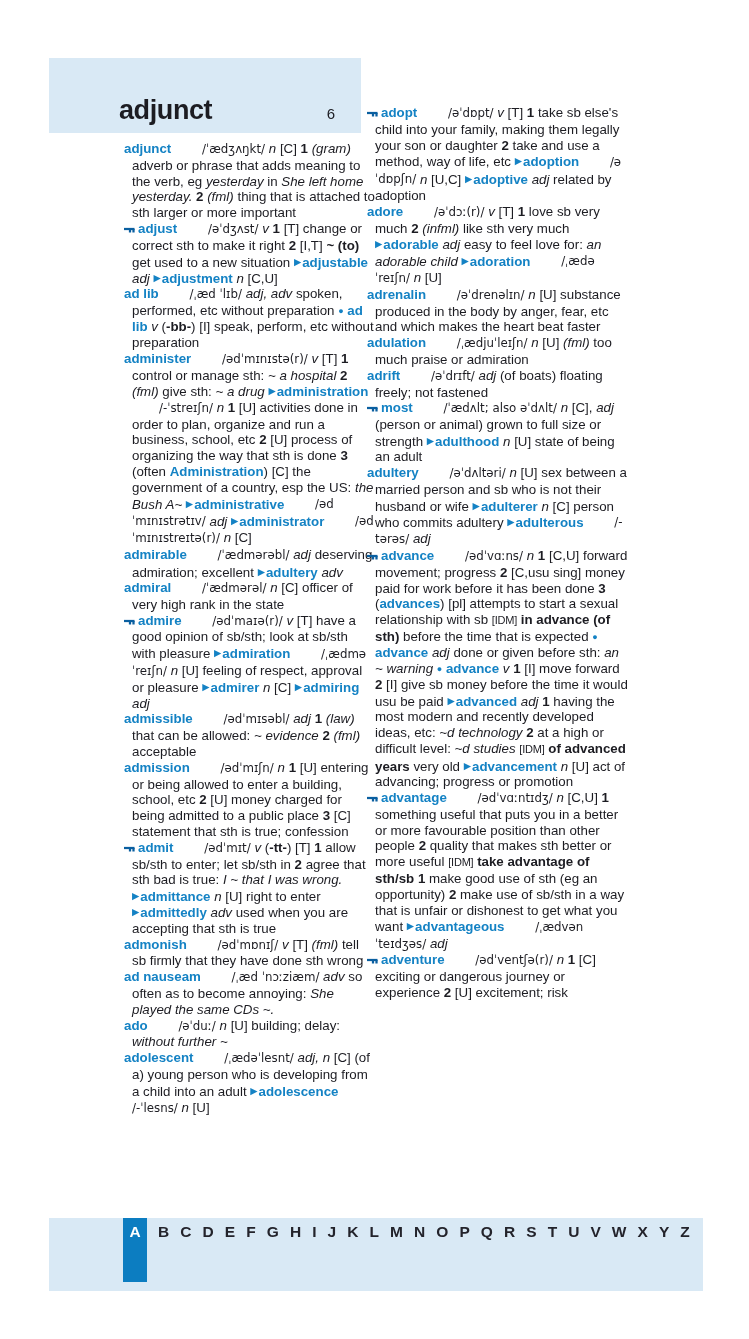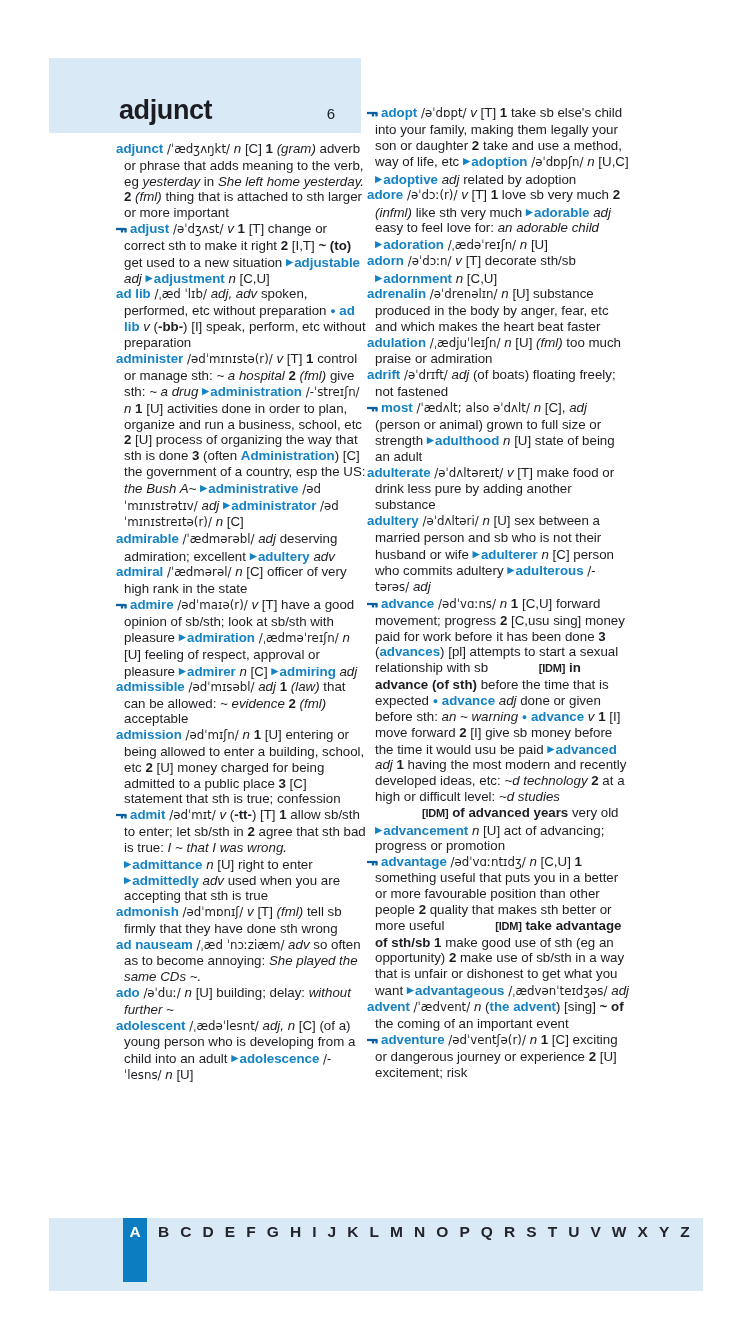--- a/index.html
+++ b/index.html
@@ -15,31 +15,31 @@
     position:absolute;left:49px;top:58px;width:312px;height:75px;
     background:#d9e9f5;box-sizing:border-box;
     display:flex;align-items:flex-end;justify-content:space-between;
     padding:0 26px 9px 70px;
   }
   .header-word{font-weight:bold;font-size:27px;letter-spacing:-0.4px;line-height:1;}
   .header-page{font-size:15px;line-height:1;padding-bottom:3px;}
 
   
   .col{position:absolute;font-size:13.3px;line-height:15.8px;overflow:hidden;}
-  .col-left {left:116px;top:141px;width:251px;height:1075px;}
+  .col-left {left:124px;top:141px;width:251px;height:1075px;}
   .col-right{left:367px;top:105px;width:262px;height:1111px;}
 
   .entry{padding-left:8px;text-indent:-8px;}
   .hw{color:#1482c4;font-weight:bold;}
-  .ph{font-family:"DejaVu Sans",sans-serif;font-size:11.8px;}
+  .ph{font-family:"DejaVu Sans",sans-serif;font-size:11.8px;margin-left:27px;}
   .i{font-style:italic;}
   .b{font-weight:bold;}
   .arr{color:#1482c4;font-size:9.5px;vertical-align:1.5px;letter-spacing:1px;}
   .dot{color:#1482c4;font-size:9px;vertical-align:1.5px;}
-  .idm{font-weight:bold;font-size:11px;letter-spacing:-0.2px;margin-left:47px;}
+  .idm{font-weight:normal;font-size:11px;letter-spacing:-0.2px;}
   .keyicon{color:#0a5fa0;display:inline-block;margin-right:3px;}
   .keyicon svg{vertical-align:-1px;}
 
   
   .alpha-band{
     position:absolute;left:49px;top:1218px;width:654px;height:73px;
     background:#d9e9f5;
   }
   .alpha-letters{
     position:absolute;left:74px;top:0;width:567px;
@@ -95,45 +95,42 @@
       <div class="entry"><span class="hw">adolescent</span><span class="ph"> /ˌædəˈlesnt/ </span><span class="i">adj, n</span><span> [C] (of a) young person who is developing from a child into an adult </span><span class="arr">▶</span><span class="hw">adolescence</span><span class="ph"> /-ˈlesns/ </span><span class="i">n</span><span> [U]</span></div>
     </div>
   <div class="col col-right" id="col-right">
       <div class="entry"><span class="keyicon"><svg width="19" height="10" viewBox="0 0 38 20">
             <circle cx="8" cy="10" r="6" fill="none" stroke="currentColor" stroke-width="4.5"></circle>
             <line x1="14" y1="10" x2="37" y2="10" stroke="currentColor" stroke-width="4.5"></line>
             <line x1="28" y1="10" x2="28" y2="17" stroke="currentColor" stroke-width="4.5"></line>
             <line x1="35" y1="10" x2="35" y2="17" stroke="currentColor" stroke-width="4.5"></line>
           </svg></span><span class="hw">adopt</span><span class="ph"> /əˈdɒpt/ </span><span class="i">v</span><span> [T] </span><span class="b">1</span><span> take sb else's child into your family, making them legally your son or daughter </span><span class="b">2</span><span> take and use a method, way of life, etc </span><span class="arr">▶</span><span class="hw">adoption</span><span class="ph"> /əˈdɒpʃn/ </span><span class="i">n</span><span> [U,C] </span><span class="arr">▶</span><span class="hw">adoptive</span><span> </span><span class="i">adj</span><span> related by adoption</span></div>
       <div class="entry"><span class="hw">adore</span><span class="ph"> /əˈdɔː(r)/ </span><span class="i">v</span><span> [T] </span><span class="b">1</span><span> love sb very much </span><span class="b">2</span><span> </span><span class="i">(infml)</span><span> like sth very much </span><span class="arr">▶</span><span class="hw">adorable</span><span> </span><span class="i">adj</span><span> easy to feel love for: </span><span class="i">an adorable child</span><span> </span><span class="arr">▶</span><span class="hw">adoration</span><span class="ph"> /ˌædəˈreɪʃn/ </span><span class="i">n</span><span> [U]</span></div>
-      <div class="entry"><span class="hw">adorn</span><span class="ph"> /əˈdɔːn/ </span><span class="i">v</span><span> [T] decorate sth/sb </span><span class="arr">▶</span><span class="hw">adornment</span><span> </span><span class="i">n</span><span> [C,U]</span></div>
       <div class="entry"><span class="hw">adrenalin</span><span class="ph"> /əˈdrenəlɪn/ </span><span class="i">n</span><span> [U] substance produced in the body by anger, fear, etc and which makes the heart beat faster</span></div>
       <div class="entry"><span class="hw">adulation</span><span class="ph"> /ˌædjuˈleɪʃn/ </span><span class="i">n</span><span> [U] </span><span class="i">(fml)</span><span> too much praise or admiration</span></div>
       <div class="entry"><span class="hw">adrift</span><span class="ph"> /əˈdrɪft/ </span><span class="i">adj</span><span> (of boats) floating freely; not fastened</span></div>
       <div class="entry"><span class="keyicon"><svg width="19" height="10" viewBox="0 0 38 20">
             <circle cx="8" cy="10" r="6" fill="none" stroke="currentColor" stroke-width="4.5"></circle>
             <line x1="14" y1="10" x2="37" y2="10" stroke="currentColor" stroke-width="4.5"></line>
             <line x1="28" y1="10" x2="28" y2="17" stroke="currentColor" stroke-width="4.5"></line>
             <line x1="35" y1="10" x2="35" y2="17" stroke="currentColor" stroke-width="4.5"></line>
           </svg></span><span class="hw">most</span><span class="ph"> /ˈædʌlt; also əˈdʌlt/ </span><span class="i">n</span><span> [C], </span><span class="i">adj</span><span> (person or animal) grown to full size or strength </span><span class="arr">▶</span><span class="hw">adulthood</span><span> </span><span class="i">n</span><span> [U] state of being an adult</span></div>
-      <div class="entry"><span class="hw">adulterate</span><span class="ph"> /əˈdʌltəreɪt/ </span><span class="i">v</span><span> [T] make food or drink less pure by adding another substance</span></div>
       <div class="entry"><span class="hw">adultery</span><span class="ph"> /əˈdʌltəri/ </span><span class="i">n</span><span> [U] sex between a married person and sb who is not their husband or wife </span><span class="arr">▶</span><span class="hw">adulterer</span><span> </span><span class="i">n</span><span> [C] person who commits adultery </span><span class="arr">▶</span><span class="hw">adulterous</span><span class="ph"> /-tərəs/ </span><span class="i">adj</span></div>
       <div class="entry"><span class="keyicon"><svg width="19" height="10" viewBox="0 0 38 20">
             <circle cx="8" cy="10" r="6" fill="none" stroke="currentColor" stroke-width="4.5"></circle>
             <line x1="14" y1="10" x2="37" y2="10" stroke="currentColor" stroke-width="4.5"></line>
             <line x1="28" y1="10" x2="28" y2="17" stroke="currentColor" stroke-width="4.5"></line>
             <line x1="35" y1="10" x2="35" y2="17" stroke="currentColor" stroke-width="4.5"></line>
           </svg></span><span class="hw">advance</span><span class="ph"> /ədˈvɑːns/ </span><span class="i">n</span><span> </span><span class="b">1</span><span> [C,U] forward movement; progress </span><span class="b">2</span><span> [C,usu sing] money paid for work before it has been done </span><span class="b">3</span><span> (</span><span class="hw">advances</span><span>) [pl] attempts to start a sexual relationship with sb </span><span class="idm">[IDM]</span><span> </span><span class="b">in advance (of sth)</span><span> before the time that is expected </span><span class="dot">●</span><span> </span><span class="hw">advance</span><span> </span><span class="i">adj</span><span> done or given before sth: </span><span class="i">an ~ warning</span><span> </span><span class="dot">●</span><span> </span><span class="hw">advance</span><span> </span><span class="i">v</span><span> </span><span class="b">1</span><span> [I] move forward </span><span class="b">2</span><span> [I] give sb money before the time it would usu be paid </span><span class="arr">▶</span><span class="hw">advanced</span><span> </span><span class="i">adj</span><span> </span><span class="b">1</span><span> having the most modern and recently developed ideas, etc: </span><span class="i">~d technology</span><span> </span><span class="b">2</span><span> at a high or difficult level: </span><span class="i">~d studies</span><span> </span><span class="idm">[IDM]</span><span> </span><span class="b">of advanced years</span><span> very old </span><span class="arr">▶</span><span class="hw">advancement</span><span> </span><span class="i">n</span><span> [U] act of advancing; progress or promotion</span></div>
       <div class="entry"><span class="keyicon"><svg width="19" height="10" viewBox="0 0 38 20">
             <circle cx="8" cy="10" r="6" fill="none" stroke="currentColor" stroke-width="4.5"></circle>
             <line x1="14" y1="10" x2="37" y2="10" stroke="currentColor" stroke-width="4.5"></line>
             <line x1="28" y1="10" x2="28" y2="17" stroke="currentColor" stroke-width="4.5"></line>
             <line x1="35" y1="10" x2="35" y2="17" stroke="currentColor" stroke-width="4.5"></line>
           </svg></span><span class="hw">advantage</span><span class="ph"> /ədˈvɑːntɪdʒ/ </span><span class="i">n</span><span> [C,U] </span><span class="b">1</span><span> something useful that puts you in a better or more favourable position than other people </span><span class="b">2</span><span> quality that makes sth better or more useful </span><span class="idm">[IDM]</span><span> </span><span class="b">take advantage of sth/sb</span><span> </span><span class="b">1</span><span> make good use of sth (eg an opportunity) </span><span class="b">2</span><span> make use of sb/sth in a way that is unfair or dishonest to get what you want </span><span class="arr">▶</span><span class="hw">advantageous</span><span class="ph"> /ˌædvənˈteɪdʒəs/ </span><span class="i">adj</span></div>
-      <div class="entry"><span class="hw">advent</span><span class="ph"> /ˈædvent/ </span><span class="i">n</span><span> (</span><span class="hw">the advent</span><span>) [sing] </span><span class="b">~ of</span><span> the coming of an important event</span></div>
       <div class="entry"><span class="keyicon"><svg width="19" height="10" viewBox="0 0 38 20">
             <circle cx="8" cy="10" r="6" fill="none" stroke="currentColor" stroke-width="4.5"></circle>
             <line x1="14" y1="10" x2="37" y2="10" stroke="currentColor" stroke-width="4.5"></line>
             <line x1="28" y1="10" x2="28" y2="17" stroke="currentColor" stroke-width="4.5"></line>
             <line x1="35" y1="10" x2="35" y2="17" stroke="currentColor" stroke-width="4.5"></line>
           </svg></span><span class="hw">adventure</span><span class="ph"> /ədˈventʃə(r)/ </span><span class="i">n</span><span> </span><span class="b">1</span><span> [C] exciting or dangerous journey or experience </span><span class="b">2</span><span> [U] excitement; risk</span></div>
     </div>
 
   <div class="alpha-band">
     <div class="alpha-letters" id="alpha-letters">

